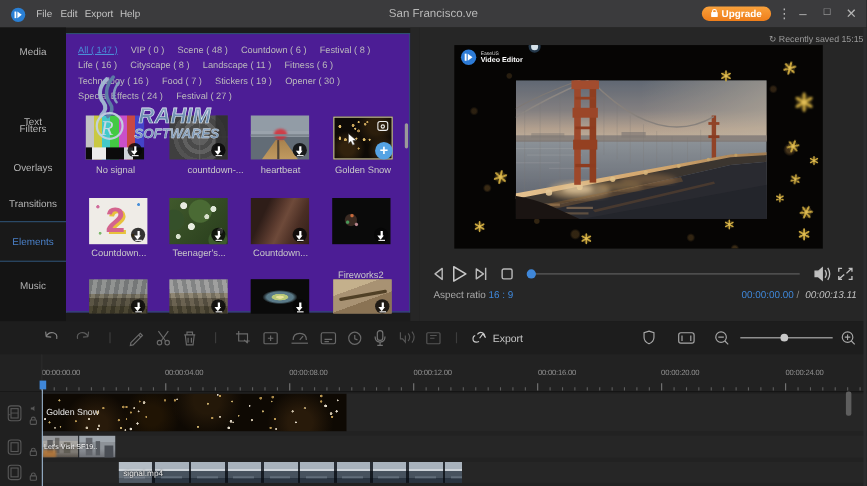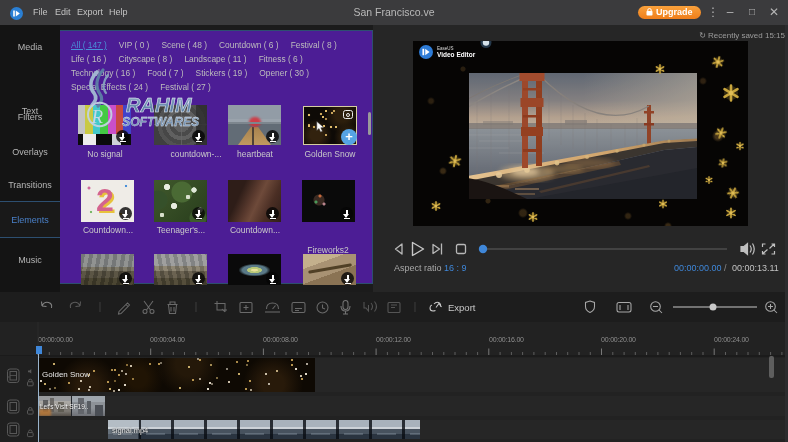--- a/index.html
+++ b/index.html
@@ -398,21 +398,21 @@
         <path d="M369 9.5 Q 371.5 13 369 16.5"></path>
         <path d="M371.5 7.5 Q 375 13 371.5 18.5"></path>
         <path d="M384.5 8 L381.5 8 L381.5 11 M390.5 8 L393.5 8 L393.5 11 M381.5 15 L381.5 18 L384.5 18 M393.5 15 L393.5 18 L390.5 18 M382 17.5 L386.5 13.5 M392.8 8.3 L388.5 12.5"></path>
       </g>
     </svg>
     <div id="aspectrow">
       <span class="abs" style="left:13px; top:2px;">Aspect ratio</span>
       <span class="abs" style="left:63px; top:2px; color:#3f87d9;">16 : 9</span>
       <span class="abs" style="left:293px; top:2px; color:#3f87d9;">00:00:00.00</span>
       <span class="abs" style="left:343px; top:2px; color:#8a8a8a;">/</span>
-      <span class="abs" style="left:351px; top:2px; color:#c2c2c2;">00:00:13.11</span>
+      <span class="abs" style="left:351px; top:2px; color:#c2c2c2;font-style:italic;">00:00:13.11</span>
     </div>
   </div>
 
   <div id="toolbar">
     <svg width="788" height="30" viewBox="0 0 788 30">
       <g stroke="#848484" stroke-width="1.05" fill="none">
 
         <path d="M42 14 Q 44 9.5 48.5 10.5 Q 52.5 11.5 51.5 16 M42 14 L41.5 9.5 M42 14 L46.5 14.5"></path>
         <path d="M80 14 Q 78 9.5 73.5 10.5 Q 69.5 11.5 70.5 16 M80 14 L80.5 9.5 M80 14 L75.5 14.5" opacity="0.6"></path>
         <line x1="100" y1="10" x2="100" y2="20" stroke="#3d3d3d"></line>

